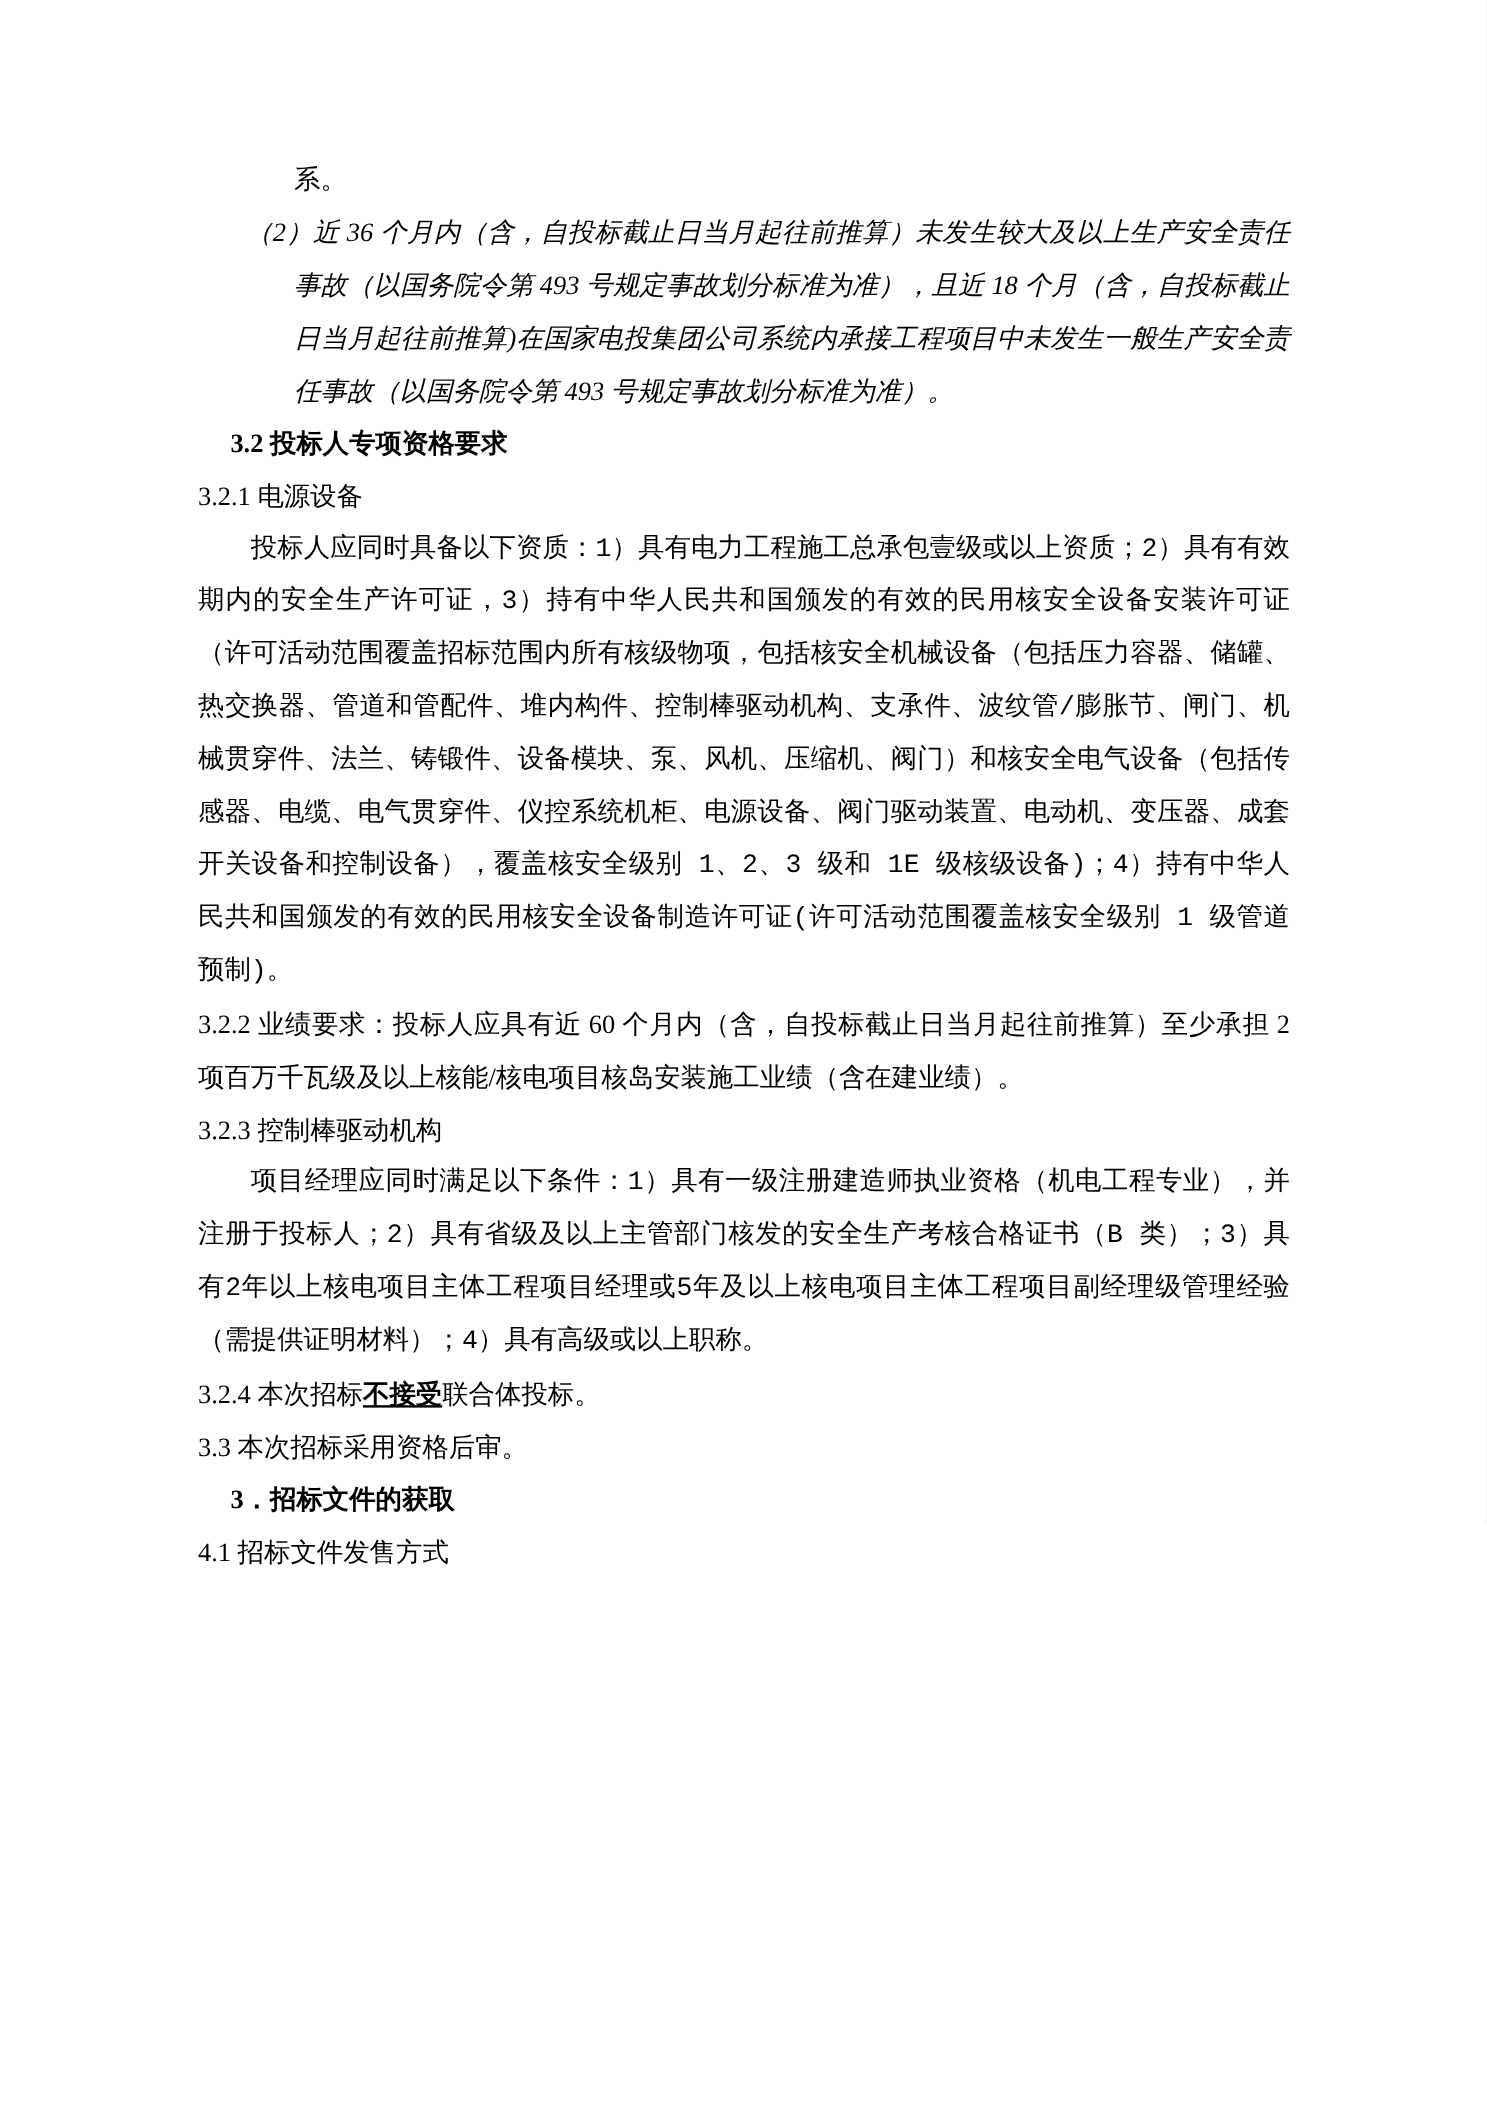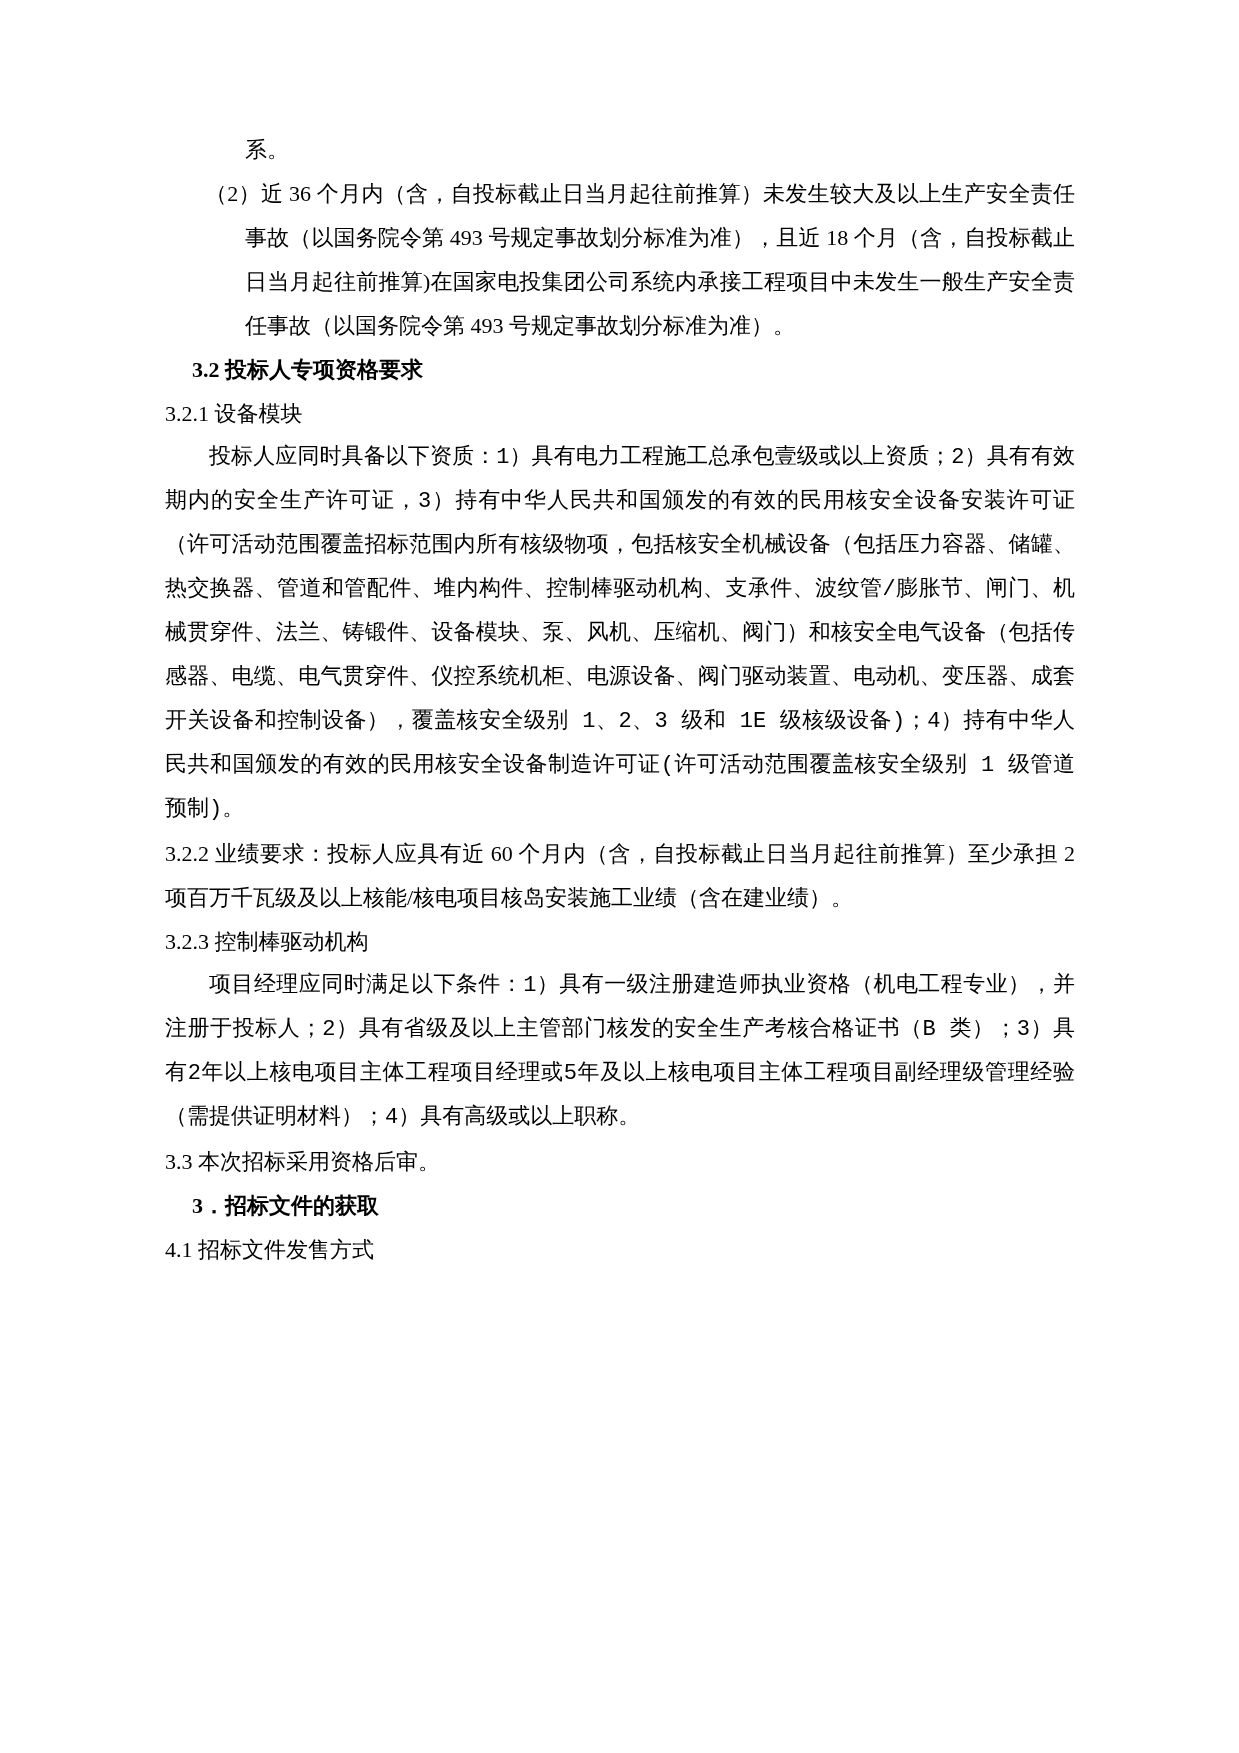--- a/index.html
+++ b/index.html
@@ -18,49 +18,52 @@
     overflow: hidden;
   }
   .para {
     margin: 0;
     text-align: justify;
     word-break: break-word;
   }
   
   .cont { margin-left: 80px; }
   
-  .list-item { margin-left: 80px; text-indent: -40px; }
+  .list-item { margin-left: 80px; text-indent: -40px; font-style: italic; }
   
   .indent2 { text-indent: 44px; font-family: Liberation Mono, monospace; }
   
   .h-bold { font-weight: bold; margin-left: 27px; }
   
   .emph { font-weight: bold; text-decoration: underline; }
 </style>
 </head>
 <body>
 
 <div class="page">
 
   <p class="para cont">系。</p>
 
   <p class="para list-item">（2）近 36 个月内（含，自投标截止日当月起往前推算）未发生较大及以上生产安全责任事故（以国务院令第 493 号规定事故划分标准为准），且近 18 个月（含，自投标截止日当月起往前推算)在国家电投集团公司系统内承接工程项目中未发生一般生产安全责任事故（以国务院令第 493 号规定事故划分标准为准）。</p>
 
   <p class="para h-bold">3.2 投标人专项资格要求</p>
 
-  <p class="para">3.2.1 设备模块</p>
+  <p class="para">3.2.1 电源设备</p>
 
   <p class="para indent2">投标人应同时具备以下资质：1）具有电力工程施工总承包壹级或以上资质；2）具有有效期内的安全生产许可证，3）持有中华人民共和国颁发的有效的民用核安全设备安装许可证（许可活动范围覆盖招标范围内所有核级物项，包括核安全机械设备（包括压力容器、储罐、热交换器、管道和管配件、堆内构件、控制棒驱动机构、支承件、波纹管/膨胀节、闸门、机械贯穿件、法兰、铸锻件、设备模块、泵、风机、压缩机、阀门）和核安全电气设备（包括传感器、电缆、电气贯穿件、仪控系统机柜、电源设备、阀门驱动装置、电动机、变压器、成套开关设备和控制设备），覆盖核安全级别 1、2、3 级和 1E 级核级设备)；4）持有中华人民共和国颁发的有效的民用核安全设备制造许可证(许可活动范围覆盖核安全级别 1 级管道预制)。</p>
 
   <p class="para">3.2.2 业绩要求：投标人应具有近 60 个月内（含，自投标截止日当月起往前推算）至少承担 2 项百万千瓦级及以上核能/核电项目核岛安装施工业绩（含在建业绩）。</p>
 
   <p class="para">3.2.3 控制棒驱动机构</p>
 
   <p class="para indent2">项目经理应同时满足以下条件：1）具有一级注册建造师执业资格（机电工程专业），并注册于投标人；2）具有省级及以上主管部门核发的安全生产考核合格证书（B 类）；3）具有2年以上核电项目主体工程项目经理或5年及以上核电项目主体工程项目副经理级管理经验（需提供证明材料）；4）具有高级或以上职称。</p>
 
+  <p class="para">
+    <span>3.2.4 本次招标</span><span class="emph">不接受</span><span>联合体投标。</span>
+  </p>
 
   <p class="para">3.3 本次招标采用资格后审。</p>
 
   <p class="para h-bold">3．招标文件的获取</p>
 
   <p class="para">4.1 招标文件发售方式</p>
 
 
 </div>
 

